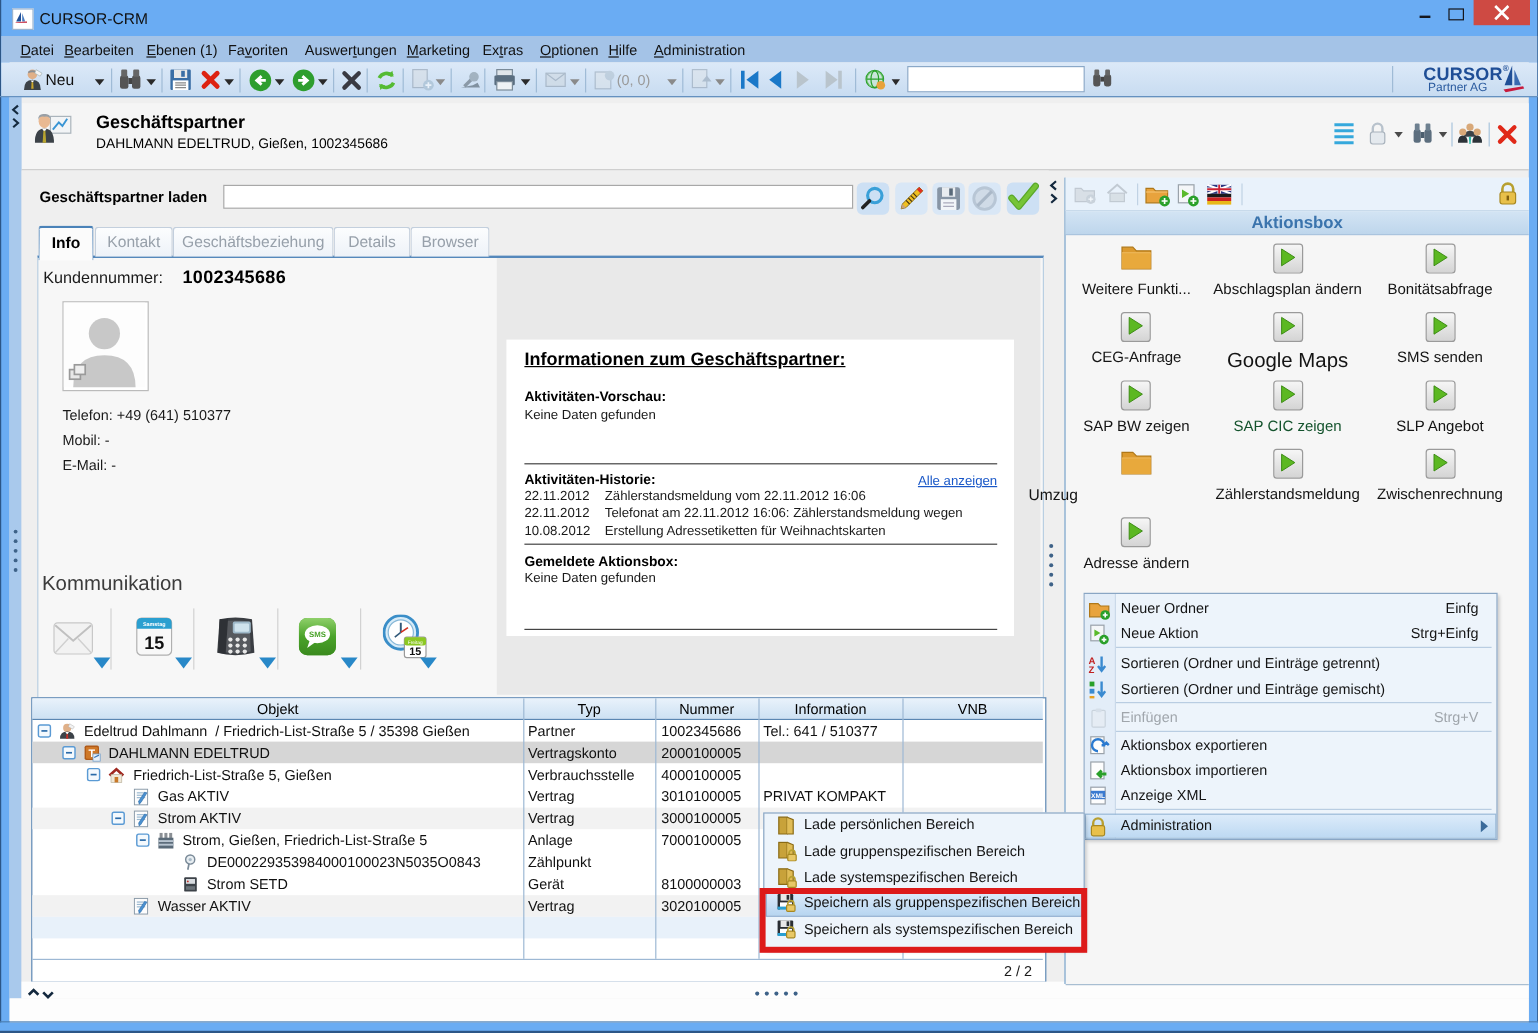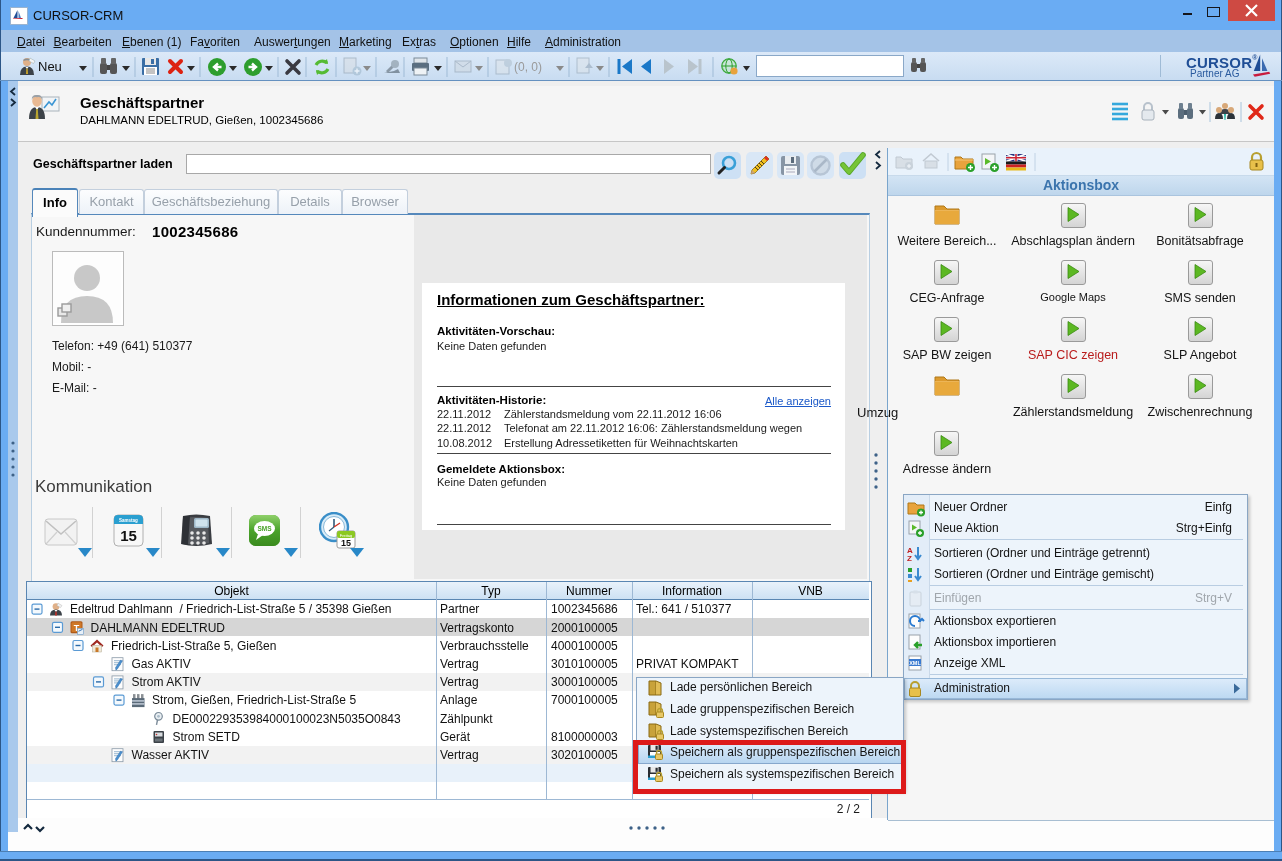--- a/index.html
+++ b/index.html
@@ -623,56 +623,56 @@
       <rect x="2" y="9" width="13" height="10" rx="2" fill="#e8c04a" stroke="#a88820"></rect>
       <rect x="7.5" y="12" width="2" height="4" fill="#806010"></rect>
     </g>
   </svg>
   <div class="abs" style="left:888px;top:176px;width:386px;height:19px;background:linear-gradient(#d3e4f4,#bed6ec);border-bottom:1px solid #aac4de;text-align:center;font-size:14px;font-weight:bold;color:#3b74ad;line-height:19px;">Aktionsbox</div>
   <svg class="abs" style="left:934px;top:202px;" width="26" height="25" viewBox="0 0 26 25">
       <path d="M1 4 L10 4 L13 7 L25 7 L25 22 L1 22 Z" fill="#dc9a2e" stroke="#b07818"></path>
       <path d="M1 9 L25 9" stroke="#f0bc62" stroke-width="1.6"></path>
       <rect x="1" y="9" width="24" height="13" fill="#e8a93c"></rect>
     </svg>
-  <div class="abs" style="left:857px;top:234px;width:180px;text-align:center;font-size:12.5px;color:#141414;white-space:nowrap;">Weitere Bereich...</div>
+  <div class="abs" style="left:857px;top:234px;width:180px;text-align:center;font-size:12.5px;color:#141414;white-space:nowrap;">Weitere Funkti...</div>
   <div class="abs" style="left:1061px;top:203px;width:23px;height:23px;background:linear-gradient(#f6f6f6,#d4d4d4);border:1px solid #9a9a9a;border-radius:3px;"></div>
   <svg class="abs" style="left:1061px;top:203px;" width="23" height="23" viewBox="0 0 23 23">
       <path d="M7 4.5 L18 11.5 L7 18.5 Z" fill="#5cb822" stroke="#3a8a12" stroke-width="0.8"></path>
     </svg>
   <div class="abs" style="left:983px;top:234px;width:180px;text-align:center;font-size:12.5px;color:#141414;white-space:nowrap;">Abschlagsplan ändern</div>
   <div class="abs" style="left:1188px;top:203px;width:23px;height:23px;background:linear-gradient(#f6f6f6,#d4d4d4);border:1px solid #9a9a9a;border-radius:3px;"></div>
   <svg class="abs" style="left:1188px;top:203px;" width="23" height="23" viewBox="0 0 23 23">
       <path d="M7 4.5 L18 11.5 L7 18.5 Z" fill="#5cb822" stroke="#3a8a12" stroke-width="0.8"></path>
     </svg>
   <div class="abs" style="left:1110px;top:234px;width:180px;text-align:center;font-size:12.5px;color:#141414;white-space:nowrap;">Bonitätsabfrage</div>
   <div class="abs" style="left:934px;top:260px;width:23px;height:23px;background:linear-gradient(#f6f6f6,#d4d4d4);border:1px solid #9a9a9a;border-radius:3px;"></div>
   <svg class="abs" style="left:934px;top:260px;" width="23" height="23" viewBox="0 0 23 23">
       <path d="M7 4.5 L18 11.5 L7 18.5 Z" fill="#5cb822" stroke="#3a8a12" stroke-width="0.8"></path>
     </svg>
   <div class="abs" style="left:857px;top:291px;width:180px;text-align:center;font-size:12.5px;color:#141414;white-space:nowrap;">CEG-Anfrage</div>
   <div class="abs" style="left:1061px;top:260px;width:23px;height:23px;background:linear-gradient(#f6f6f6,#d4d4d4);border:1px solid #9a9a9a;border-radius:3px;"></div>
   <svg class="abs" style="left:1061px;top:260px;" width="23" height="23" viewBox="0 0 23 23">
       <path d="M7 4.5 L18 11.5 L7 18.5 Z" fill="#5cb822" stroke="#3a8a12" stroke-width="0.8"></path>
     </svg>
-  <div class="abs" style="left:983px;top:291px;width:180px;text-align:center;font-size:11px;color:#141414;white-space:nowrap;">Google Maps</div>
+  <div class="abs" style="left:983px;top:291px;width:180px;text-align:center;font-size:17px;color:#141414;white-space:nowrap;">Google Maps</div>
   <div class="abs" style="left:1188px;top:260px;width:23px;height:23px;background:linear-gradient(#f6f6f6,#d4d4d4);border:1px solid #9a9a9a;border-radius:3px;"></div>
   <svg class="abs" style="left:1188px;top:260px;" width="23" height="23" viewBox="0 0 23 23">
       <path d="M7 4.5 L18 11.5 L7 18.5 Z" fill="#5cb822" stroke="#3a8a12" stroke-width="0.8"></path>
     </svg>
   <div class="abs" style="left:1110px;top:291px;width:180px;text-align:center;font-size:12.5px;color:#141414;white-space:nowrap;">SMS senden</div>
   <div class="abs" style="left:934px;top:317px;width:23px;height:23px;background:linear-gradient(#f6f6f6,#d4d4d4);border:1px solid #9a9a9a;border-radius:3px;"></div>
   <svg class="abs" style="left:934px;top:317px;" width="23" height="23" viewBox="0 0 23 23">
       <path d="M7 4.5 L18 11.5 L7 18.5 Z" fill="#5cb822" stroke="#3a8a12" stroke-width="0.8"></path>
     </svg>
   <div class="abs" style="left:857px;top:348px;width:180px;text-align:center;font-size:12.5px;color:#141414;white-space:nowrap;">SAP BW zeigen</div>
   <div class="abs" style="left:1061px;top:317px;width:23px;height:23px;background:linear-gradient(#f6f6f6,#d4d4d4);border:1px solid #9a9a9a;border-radius:3px;"></div>
   <svg class="abs" style="left:1061px;top:317px;" width="23" height="23" viewBox="0 0 23 23">
       <path d="M7 4.5 L18 11.5 L7 18.5 Z" fill="#5cb822" stroke="#3a8a12" stroke-width="0.8"></path>
     </svg>
-  <div class="abs" style="left:983px;top:348px;width:180px;text-align:center;font-size:12.5px;color:#b91c1c;white-space:nowrap;">SAP CIC zeigen</div>
+  <div class="abs" style="left:983px;top:348px;width:180px;text-align:center;font-size:12.5px;color:#14532d;white-space:nowrap;">SAP CIC zeigen</div>
   <div class="abs" style="left:1188px;top:317px;width:23px;height:23px;background:linear-gradient(#f6f6f6,#d4d4d4);border:1px solid #9a9a9a;border-radius:3px;"></div>
   <svg class="abs" style="left:1188px;top:317px;" width="23" height="23" viewBox="0 0 23 23">
       <path d="M7 4.5 L18 11.5 L7 18.5 Z" fill="#5cb822" stroke="#3a8a12" stroke-width="0.8"></path>
     </svg>
   <div class="abs" style="left:1110px;top:348px;width:180px;text-align:center;font-size:12.5px;color:#141414;white-space:nowrap;">SLP Angebot</div>
   <svg class="abs" style="left:934px;top:373px;" width="26" height="25" viewBox="0 0 26 25">
       <path d="M1 4 L10 4 L13 7 L25 7 L25 22 L1 22 Z" fill="#dc9a2e" stroke="#b07818"></path>
       <path d="M1 9 L25 9" stroke="#f0bc62" stroke-width="1.6"></path>
       <rect x="1" y="9" width="24" height="13" fill="#e8a93c"></rect>
     </svg>

